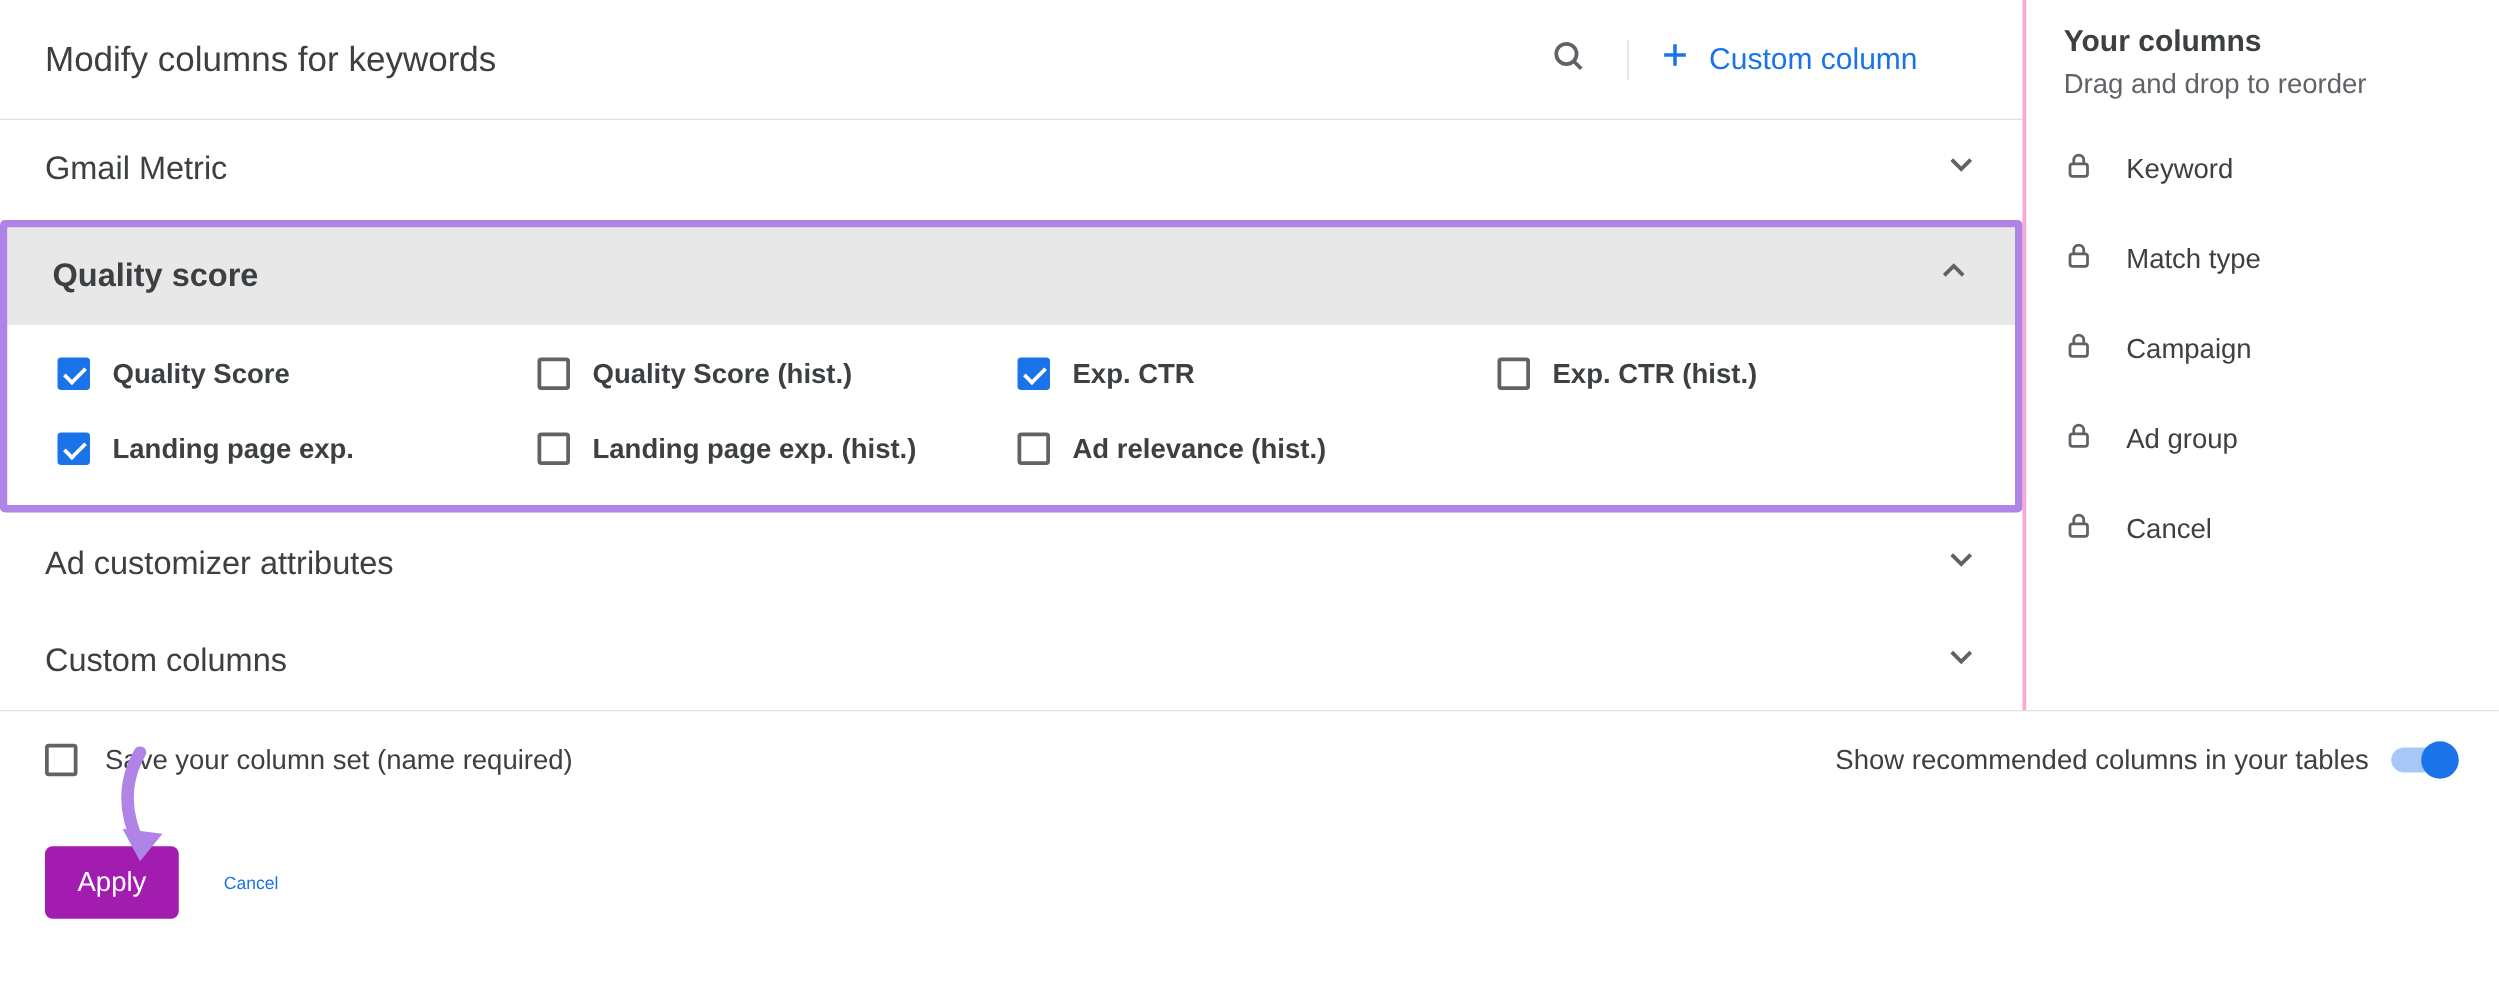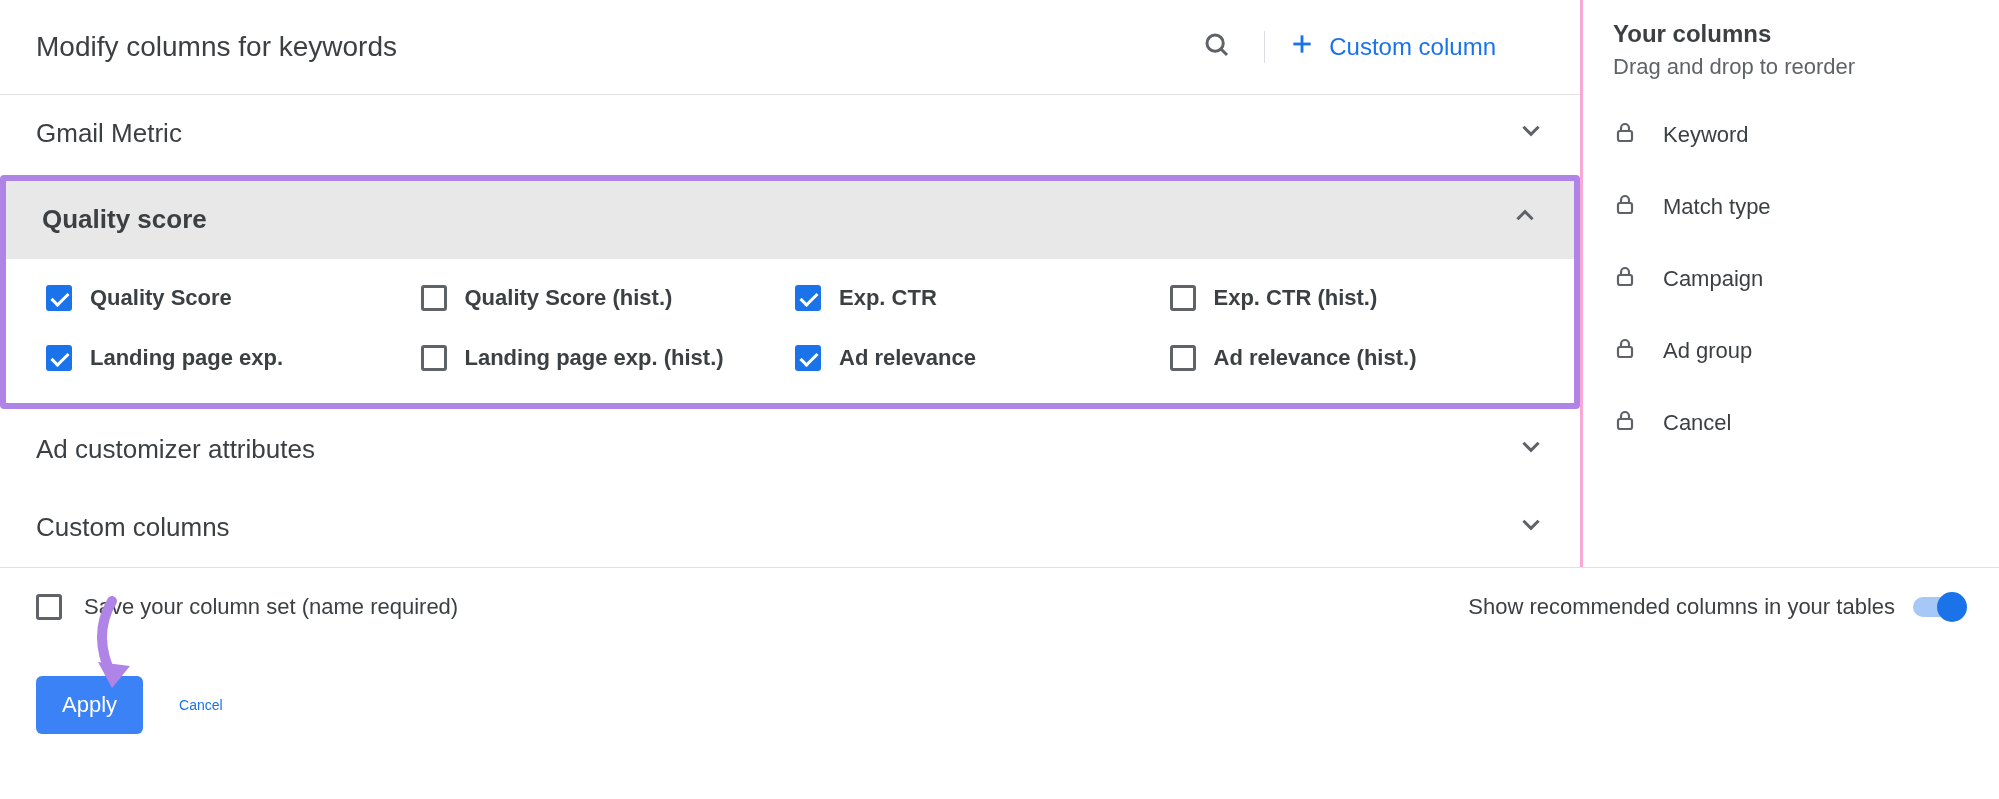--- a/index.html
+++ b/index.html
@@ -13,21 +13,21 @@
   }
   .wrapper {
     display: flex;
     width: 100%;
   }
   .main {
     flex: 1;
     border-right: 3px solid #f9a8d4;
   }
   .sidebar {
-    width: 416px;
+    width: 378px;
     padding: 20px 30px;
   }
 
   
   .header {
     display: flex;
     align-items: center;
     padding: 22px 36px;
     border-bottom: 1px solid #e0e0e0;
   }
@@ -131,21 +131,21 @@
     font-size: 22px;
   }
   .buttons-row {
     display: flex;
     align-items: center;
     gap: 36px;
     margin-top: 56px;
     position: relative;
   }
   .apply-btn {
-    background: #3b82f6;
+    background: #a21caf;
     color: #fff;
     font-size: 22px;
     font-weight: 500;
     border: none;
     border-radius: 6px;
     padding: 16px 26px;
     cursor: pointer;
   }
   .cancel-btn {
     color: #1a73e8;
@@ -288,24 +288,20 @@
           </div>
           <div class="opt">
             <span class="chk checked"></span>
             <span>Landing page exp.</span>
           </div>
           <div class="opt">
             <span class="chk"></span>
             <span>Landing page exp. (hist.)</span>
           </div>
           <div class="opt">
-            <span class="chk checked"></span>
-            <span>Ad relevance</span>
-          </div>
-          <div class="opt">
             <span class="chk"></span>
             <span>Ad relevance (hist.)</span>
           </div>
         </div>
     </div>
 
     <div class="cat">
       <span class="label">Ad customizer attributes</span>
       <span class="chev">
         <svg width="26" height="26" viewBox="0 0 24 24" fill="none" stroke="currentColor" stroke-width="2.8">

